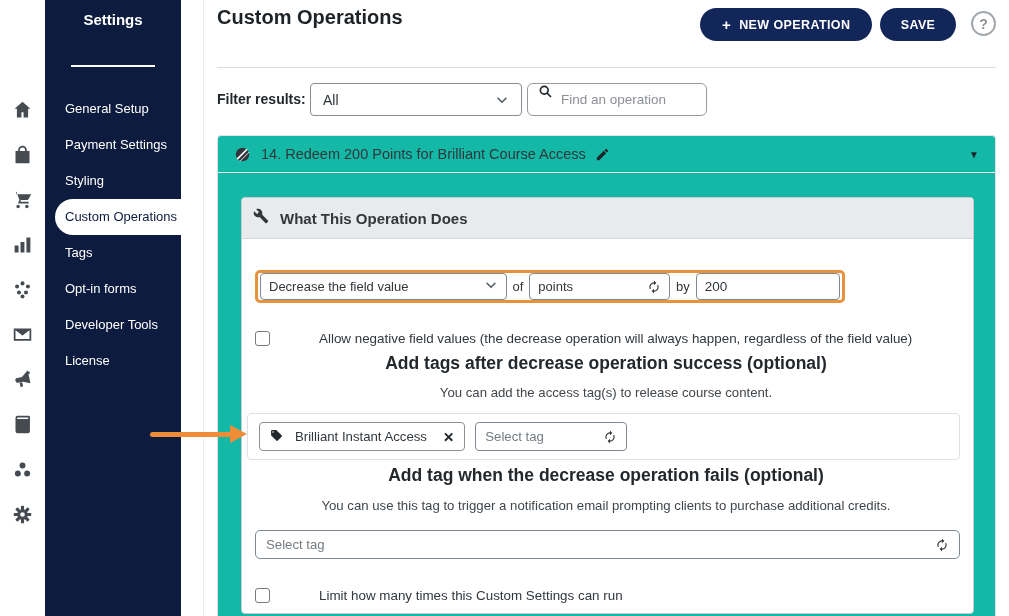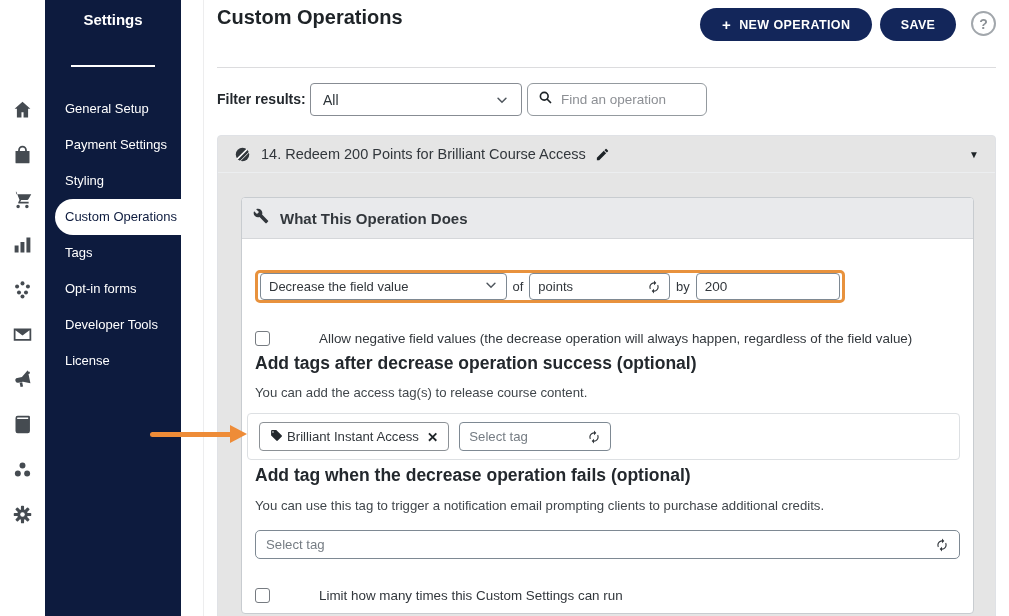--- a/index.html
+++ b/index.html
@@ -36,28 +36,28 @@
   .top-divider { position:absolute; left:36px; top:67px; width:779px; height:1px; background:#dcdcde; }
 
   
   .filter-label { position:absolute; left:36px; top:83px; height:33px; line-height:33px; font-size:14px; font-weight:700; color:#23282d; }
   .sel { border:1px solid #878c93; border-radius:4px; background:#fff; display:flex; align-items:center;
          padding:0 10px; font-size:14px; color:#2c3338; cursor:pointer; }
   .filter-select { position:absolute; left:129px; top:83px; width:212px; height:33px; padding:0 12px; }
   .sel .chev { margin-left:auto; display:flex; }
   .chev svg { width:14px; height:14px; stroke:#50575e; }
   .search-box { position:absolute; left:346px; top:83px; width:180px; height:33px; border:1px solid #949a9f; border-radius:6px;
-                display:flex; align-items:center; padding:0 10px; gap:8px; background:#fff; }
+                display:flex; padding:0 10px; gap:8px; background:#fff; }
   .search-box svg { width:15px; height:15px; flex:none; }
   .search-box input { border:none; outline:none; width:100%; font-family:"Liberation Sans",sans-serif; font-size:13.5px; color:#2c3338; }
   .search-box input::placeholder { color:#8c8f94; }
 
   
-  .accordion { position:absolute; left:36px; top:135px; width:779px; height:482px; background:#e5e5e5;
-               border:1px solid #e0e2e6; border-radius:4px 4px 0 0; }
+  .accordion { position:absolute; left:36px; top:135px; width:779px; height:482px; background:#14b8a6;
+               border:1px solid #e0e2e6; border-radius:4px 4px 0 0;text-align:center; }
   .acc-header { height:37px; display:flex; align-items:center; padding:0 16px; border-bottom:1px solid #eceef0; cursor:pointer; }
   .acc-header .op-ic { width:17px; height:17px; margin-right:10px; color:#32373c; flex:none; }
   .op-ic svg { width:17px; height:17px; }
   .acc-title { font-size:14.5px; color:#32373c; }
   .pencil { width:15px; height:15px; margin-left:9px; color:#1d2327; cursor:pointer; }
   .pencil svg { width:15px; height:15px; fill:currentColor; }
   .acc-caret { margin-left:auto; font-size:10px; color:#1d2327; }
 
   
   .panel { position:absolute; left:23px; top:61px; width:733px; height:417px; border:1px solid #c8ccd0; border-radius:4px; background:#fff; }
@@ -80,21 +80,21 @@
 
   .check-row { display:flex; align-items:center; margin-top:28px;gap:40px; }
   .checkbox { width:15px; height:15px; border:1px solid #767b81; border-radius:3px; background:#fff; margin-right:9px; flex:none; cursor:pointer; }
   .check-row label { font-size:13.4px; color:#32373c; cursor:pointer; }
 
   .section-h { margin-top:7px; font-size:17.5px; font-weight:600; color:#23282d; }
   .section-p { margin-top:11px; font-size:13.2px; color:#40464b; }
 
   .tag-area { margin-top:13px; margin-left:-8px; width:713px; height:47px; border:1px solid #dde0e3; border-radius:4px;
               display:flex; align-items:center; padding:0 11px; gap:10px; background:#fff; }
-  .tag-chip { height:29px; border:1px solid #8c9196; border-radius:4px; display:flex; align-items:center; padding:0 10px; gap:4px;
+  .tag-chip { height:29px; border:1px solid #8c9196; border-radius:4px; display:flex; align-items:center; padding:0 10px; gap:12px;
               font-size:13.2px; color:#32373c; background:#fff; }
   .tag-chip svg { width:13px; height:13px; fill:#23282d; }
   .chip-x { font-weight:700; font-size:13.5px; color:#1d2327; margin-left:4px; cursor:pointer; }
   .select-tag-sm { width:152px; height:29px; border:1px solid #7e8993; border-radius:4px; display:flex; align-items:center;
                    padding:0 9px; font-size:13.2px; color:#757c83; background:#fff; cursor:pointer; }
   .select-tag-lg { margin-top:17px; width:705px; height:29px; border:1px solid #7e8993; border-radius:5px; display:flex;
                    align-items:center; padding:0 10px; font-size:13.2px; color:#757c83; background:#fff; cursor:pointer; }
   .h-fail { margin-top:5px; }
   .p-fail { margin-top:12px; }
   .cb2 { margin-top:29px; }

